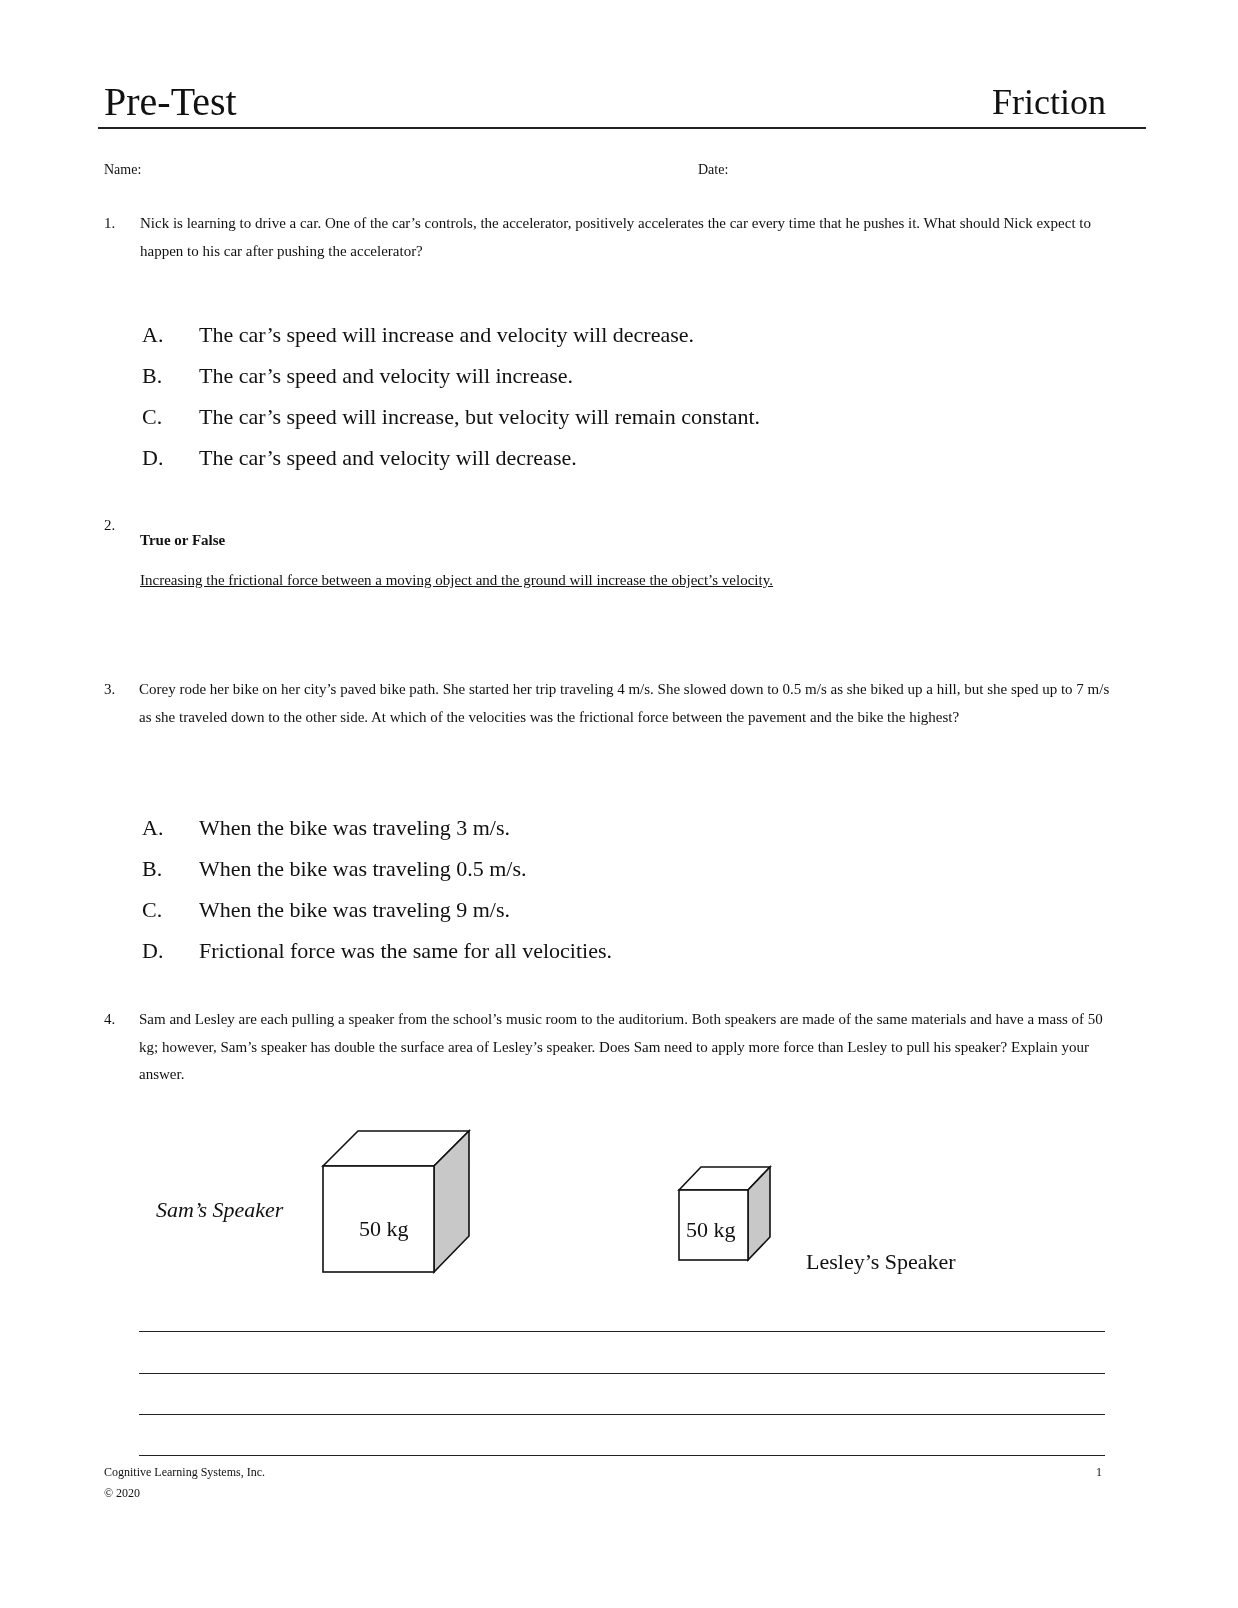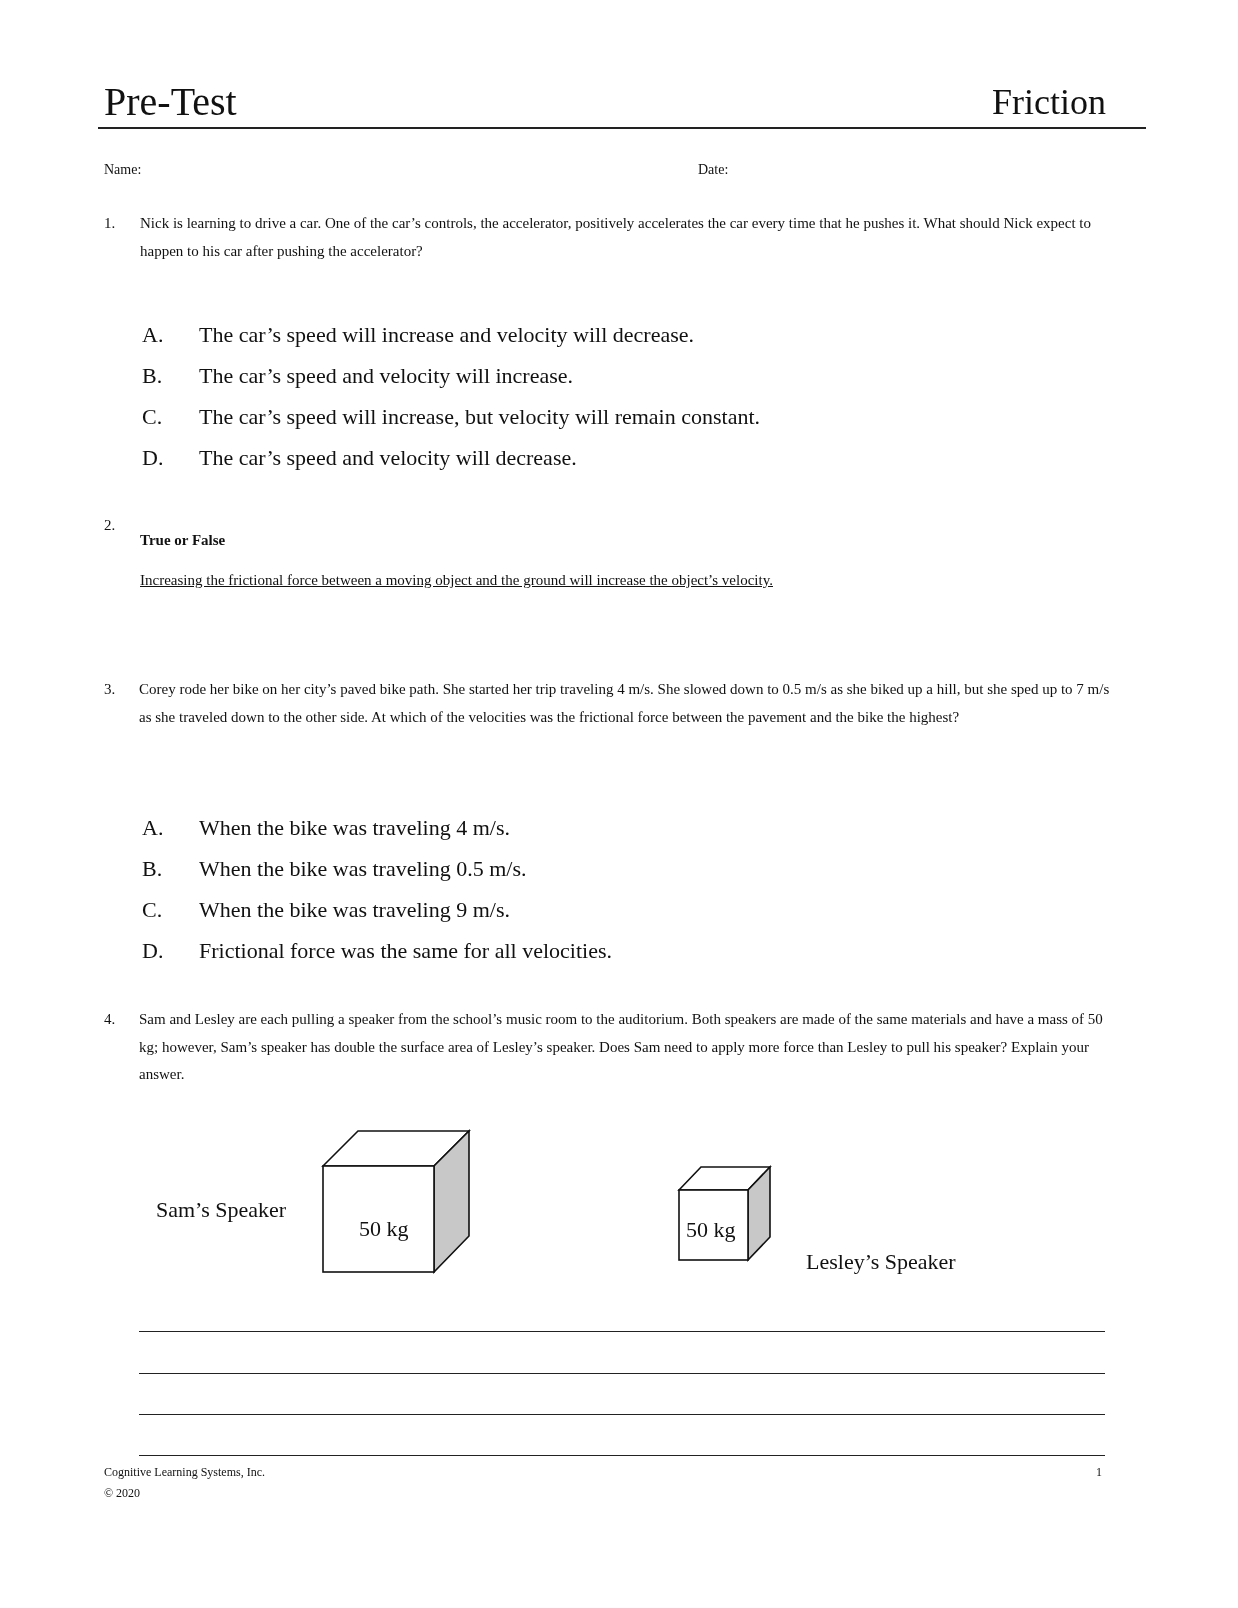--- a/index.html
+++ b/index.html
@@ -57,41 +57,41 @@
   <span class="qtext bold">True or False</span>
 </div>
 <div class="abs q" style="left:140px; top:567px; width:960px;">Increasing the frictional force between a moving object and the ground will increase the object’s velocity.</div>
 
 <div class="abs q" style="left:0; top:676px; width:1238px;">
   <span class="qnum">3.</span>
   <span class="qtext" style="left:139px; width:975px;">Corey rode her bike on her city’s paved bike path.  She started her trip traveling 4 m/s.  She slowed down to 0.5 m/s as she biked up a hill, but she sped up to 7 m/s as she traveled down to the other side.  At which of the velocities was the frictional force between the pavement and the bike the highest?</span>
 </div>
 <div class="opt" style="top:814px;">
   <span class="l">A.</span>
-  <span class="t">When the bike was traveling 4 m/s.</span>
+  <span class="t">When the bike was traveling 3 m/s.</span>
 </div>
 <div class="opt" style="top:855px;">
   <span class="l">B.</span>
   <span class="t">When the bike was traveling 0.5 m/s.</span>
 </div>
 <div class="opt" style="top:896px;">
   <span class="l">C.</span>
   <span class="t">When the bike was traveling 9 m/s.</span>
 </div>
 <div class="opt" style="top:937px;">
   <span class="l">D.</span>
   <span class="t">Frictional force was the same for all velocities.</span>
 </div>
 
 <div class="abs q" style="left:0; top:1006px; width:1238px;">
   <span class="qnum">4.</span>
   <span class="qtext" style="left:139px; width:975px;">Sam and Lesley are each pulling a speaker from the school’s music room to the auditorium.  Both speakers are made of the same materials and have a mass of 50 kg; however, Sam’s speaker has double the surface area of Lesley’s speaker.  Does Sam need to apply more force than Lesley to pull his speaker?  Explain your answer.</span>
 </div>
 
-<div class="abs speaker-label" style="left:156px; top:1196px;">Sam’s Speaker</div>
+<div class="abs speaker-label" style="left:156px; top:1196px;font-style:italic;">Sam’s Speaker</div>
 <svg class="abs" style="left:318px; top:1126px;" width="160" height="152">
   <polygon points="5,40 40,5 151,5 116,40" fill="#ffffff" stroke="#111" stroke-width="1.6"></polygon>
   <polygon points="116,40 151,5 151,110 116,146" fill="#c8c8c8" stroke="#111" stroke-width="1.6"></polygon>
   <rect x="5" y="40" width="111" height="106" fill="#ffffff" stroke="#111" stroke-width="1.6"></rect>
 </svg>
 <div class="abs speaker-label" style="left:359px; top:1215px; font-size:22px;">50 kg</div>
 
 <svg class="abs" style="left:674px; top:1162px;" width="102" height="104">
   <polygon points="5,28 27,5 96,5 74,28" fill="#ffffff" stroke="#111" stroke-width="1.6"></polygon>
   <polygon points="74,28 96,5 96,75 74,98" fill="#c8c8c8" stroke="#111" stroke-width="1.6"></polygon>

